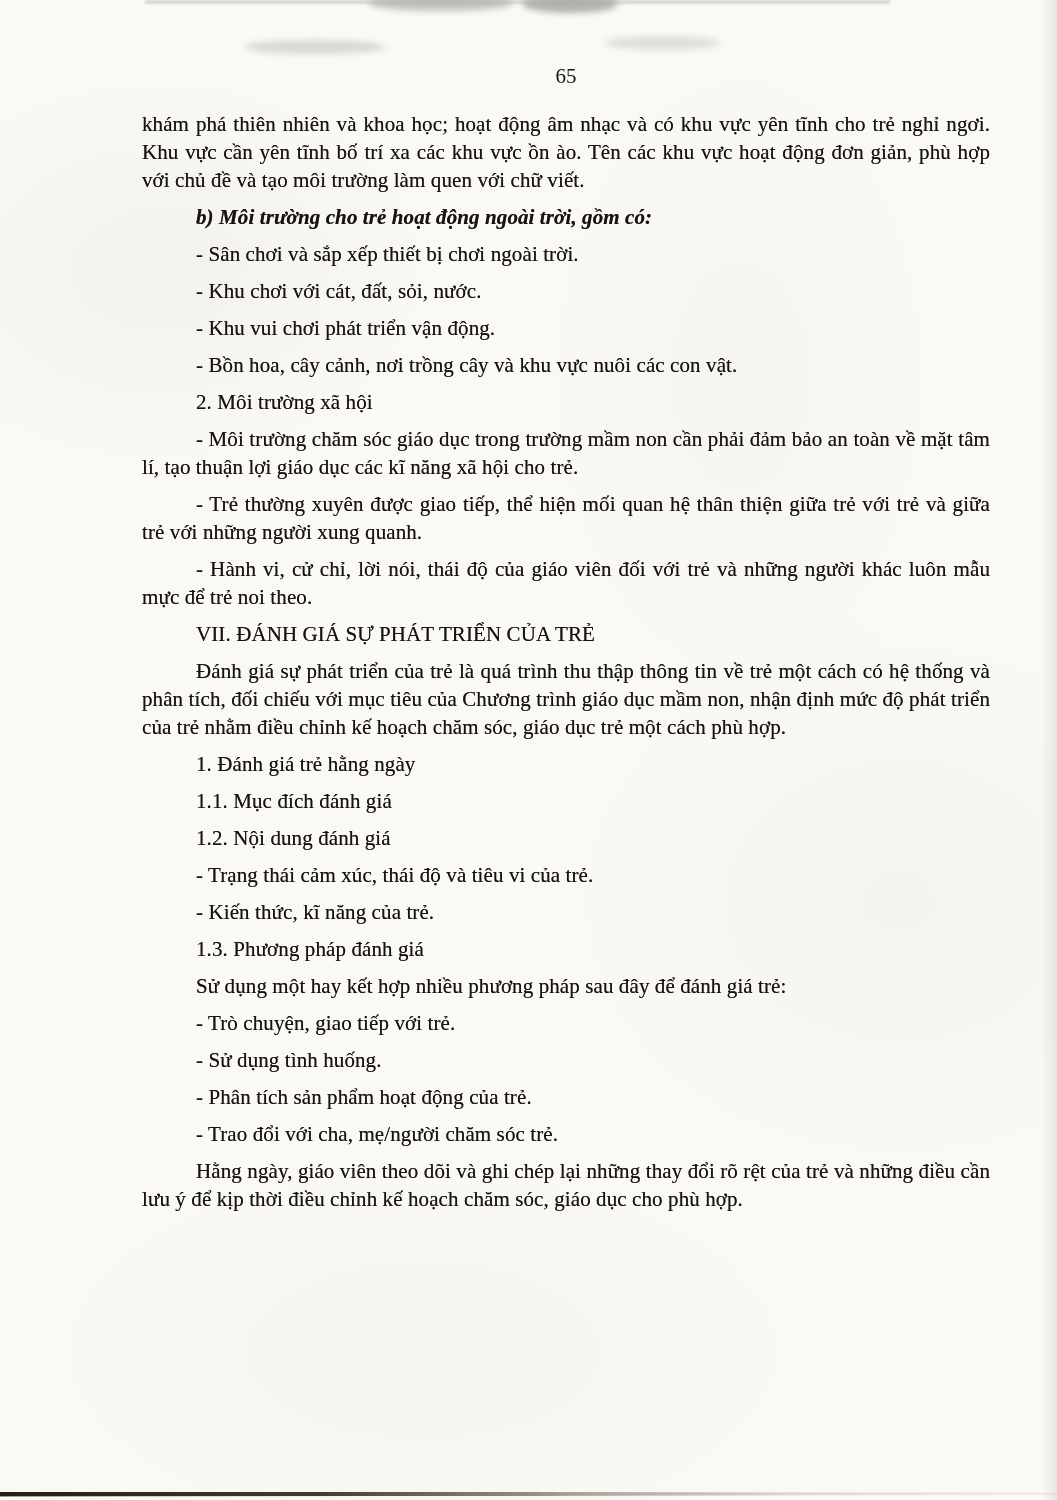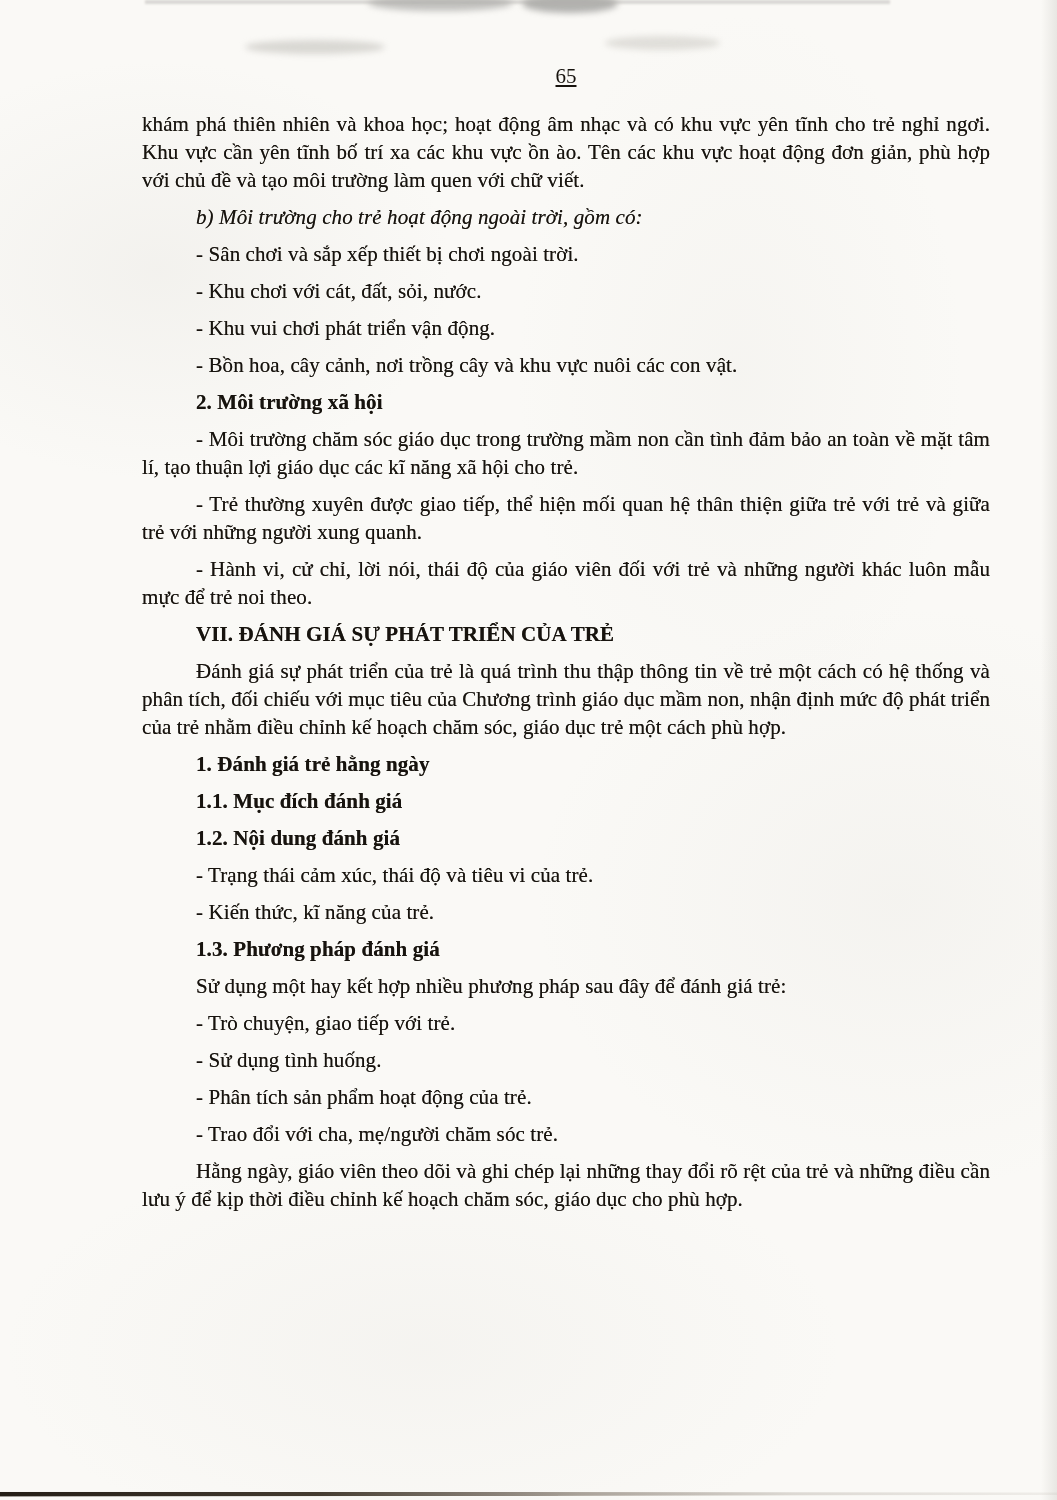--- a/index.html
+++ b/index.html
@@ -19,34 +19,33 @@
   .content {
     position: absolute;
     left: 142px; top: 0;
     width: 848px;
   }
   .pageno {
     margin: 62px 0 20px 0;
     text-align: center;
     font-size: 21px;
     line-height: 28px;
-    text-decoration: underline;
   }
   .block {
     font-size: 21px;
     line-height: 28px;
     margin: 0 0 9px 0;
     text-shadow: 0 0 0.5px rgba(20,15,8,0.65);
     letter-spacing: 0.1px;
   }
   .p      { text-align: justify; text-align-last: left; text-indent: 54px; }
   .p-cont { text-align: justify; text-align-last: left; text-indent: 0; }
   .li     { text-indent: 54px; }
-  .h-b    { font-weight: bold; text-indent: 54px; }
-  .h-bi   { font-weight: normal; font-style: italic; text-indent: 54px; }
+  .h-b    { font-weight: normal; text-indent: 54px; }
+  .h-bi   { font-weight: bold; font-style: italic; text-indent: 54px; }
 
   
   .artifact { position: absolute; pointer-events: none; }
   .smudge { filter: blur(3px); border-radius: 50%; }
   .smudge-1 { left: 368px; top: -5px; width: 145px; height: 16px; background: rgba(125,125,122,0.45); }
   .smudge-2 { left: 522px; top: -6px; width: 96px;  height: 19px; background: rgba(108,108,105,0.50); }
   .smudge-3 { left: 245px; top: 40px; width: 140px; height: 14px; background: rgba(185,183,178,0.50); }
   .smudge-4 { left: 605px; top: 36px; width: 115px; height: 14px; background: rgba(192,190,185,0.45); }
   .top-edge {
     left: 145px; top: 0; width: 745px; height: 4px;
@@ -82,21 +81,21 @@
 <div class="content">
   <div class="pageno">65</div>
 
   <div class="block p-cont">khám phá thiên nhiên và khoa học; hoạt động âm nhạc và có khu vực yên tĩnh cho trẻ nghỉ ngơi. Khu vực cần yên tĩnh bố trí xa các khu vực ồn ào. Tên các khu vực hoạt động đơn giản, phù hợp với chủ đề và tạo môi trường làm quen với chữ viết.</div>
   <div class="block h-bi">b) Môi trường cho trẻ hoạt động ngoài trời, gồm có:</div>
   <div class="block li">- Sân chơi và sắp xếp thiết bị chơi ngoài trời.</div>
   <div class="block li">- Khu chơi với cát, đất, sỏi, nước.</div>
   <div class="block li">- Khu vui chơi phát triển vận động.</div>
   <div class="block li">- Bồn hoa, cây cảnh, nơi trồng cây và khu vực nuôi các con vật.</div>
   <div class="block h-b">2. Môi trường xã hội</div>
-  <div class="block p">- Môi trường chăm sóc giáo dục trong trường mầm non cần tình đảm bảo an toàn về mặt tâm lí, tạo thuận lợi giáo dục các kĩ năng xã hội cho trẻ.</div>
+  <div class="block p">- Môi trường chăm sóc giáo dục trong trường mầm non cần phải đảm bảo an toàn về mặt tâm lí, tạo thuận lợi giáo dục các kĩ năng xã hội cho trẻ.</div>
   <div class="block p">- Trẻ thường xuyên được giao tiếp, thể hiện mối quan hệ thân thiện giữa trẻ với trẻ và giữa trẻ với những người xung quanh.</div>
   <div class="block p">- Hành vi, cử chỉ, lời nói, thái độ của giáo viên đối với trẻ và những người khác luôn mẫu mực để trẻ noi theo.</div>
   <div class="block h-b">VII. ĐÁNH GIÁ SỰ PHÁT TRIỂN CỦA TRẺ</div>
   <div class="block p">Đánh giá sự phát triển của trẻ là quá trình thu thập thông tin về trẻ một cách có hệ thống và phân tích, đối chiếu với mục tiêu của Chương trình giáo dục mầm non, nhận định mức độ phát triển của trẻ nhằm điều chỉnh kế hoạch chăm sóc, giáo dục trẻ một cách phù hợp.</div>
   <div class="block h-b">1. Đánh giá trẻ hằng ngày</div>
   <div class="block h-b">1.1. Mục đích đánh giá</div>
   <div class="block h-b">1.2. Nội dung đánh giá</div>
   <div class="block li">- Trạng thái cảm xúc, thái độ và tiêu vi của trẻ.</div>
   <div class="block li">- Kiến thức, kĩ năng của trẻ.</div>
   <div class="block h-b">1.3. Phương pháp đánh giá</div>

